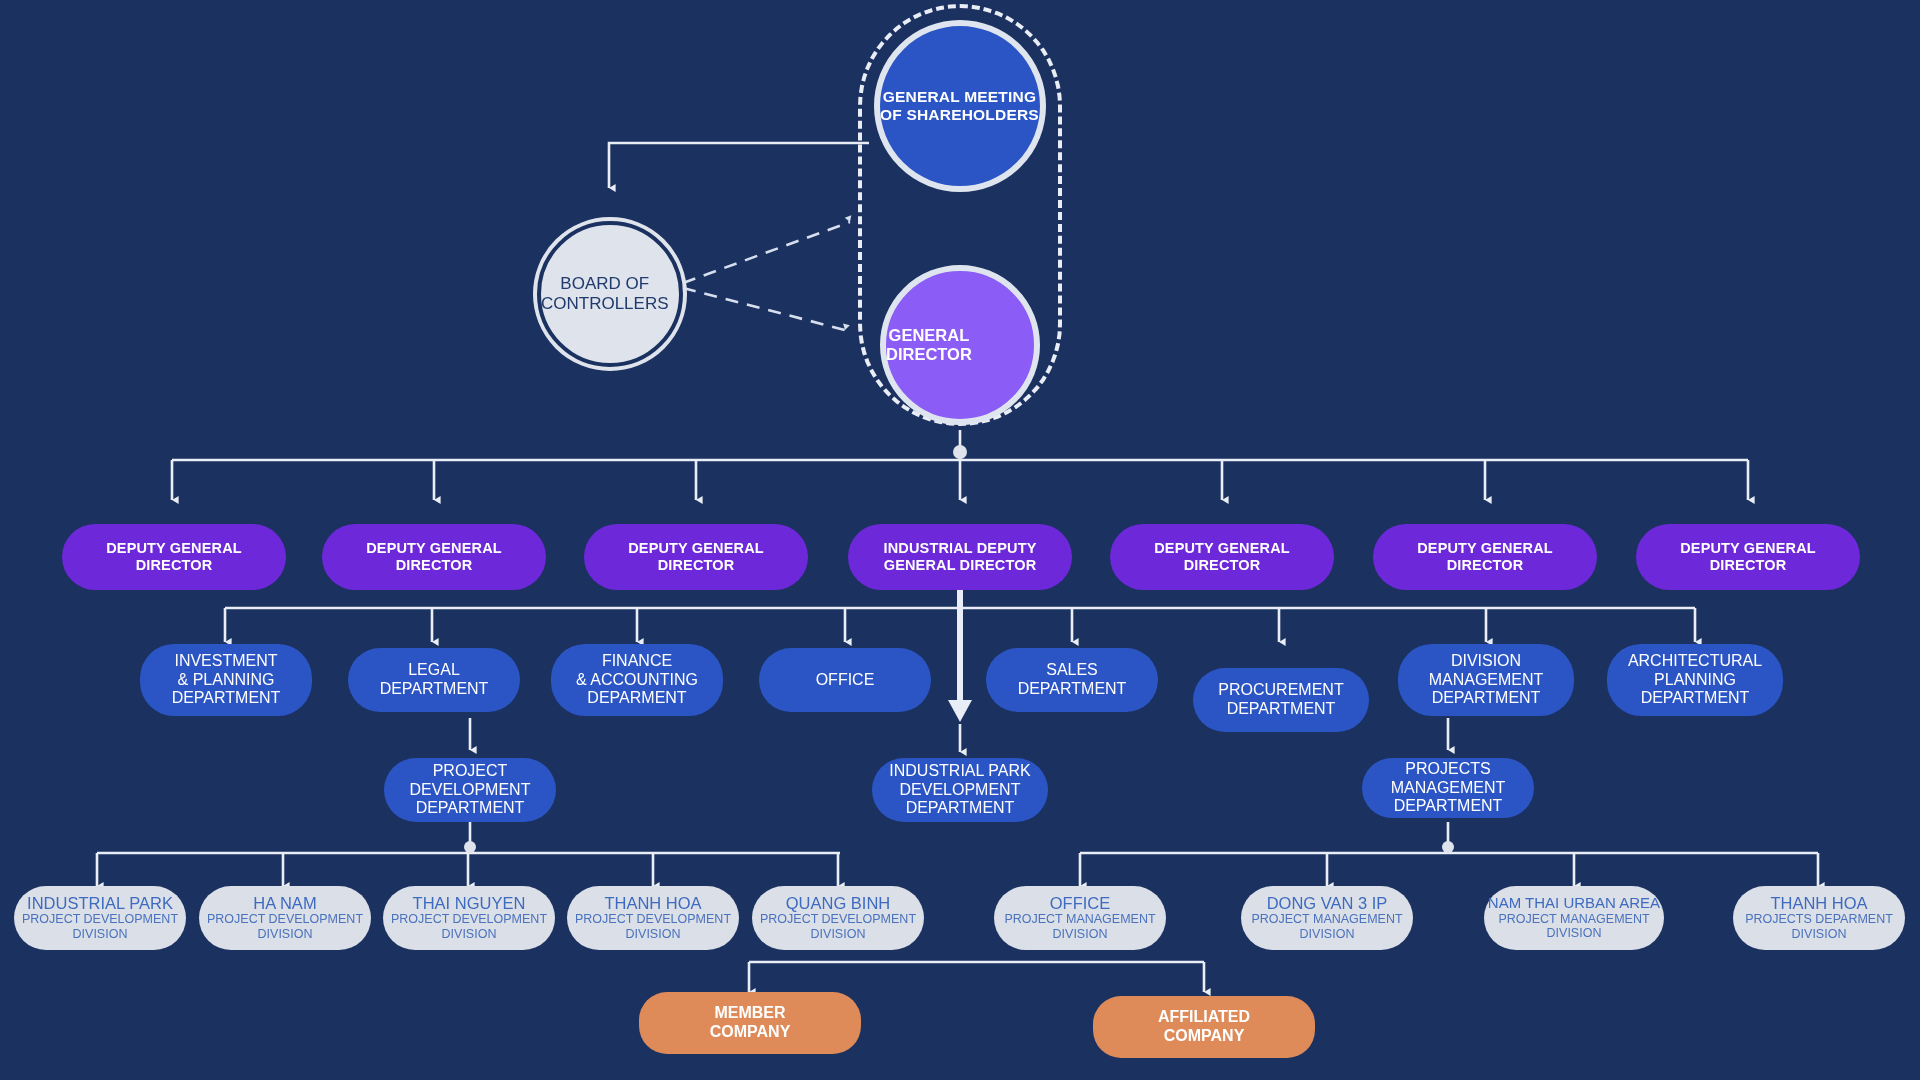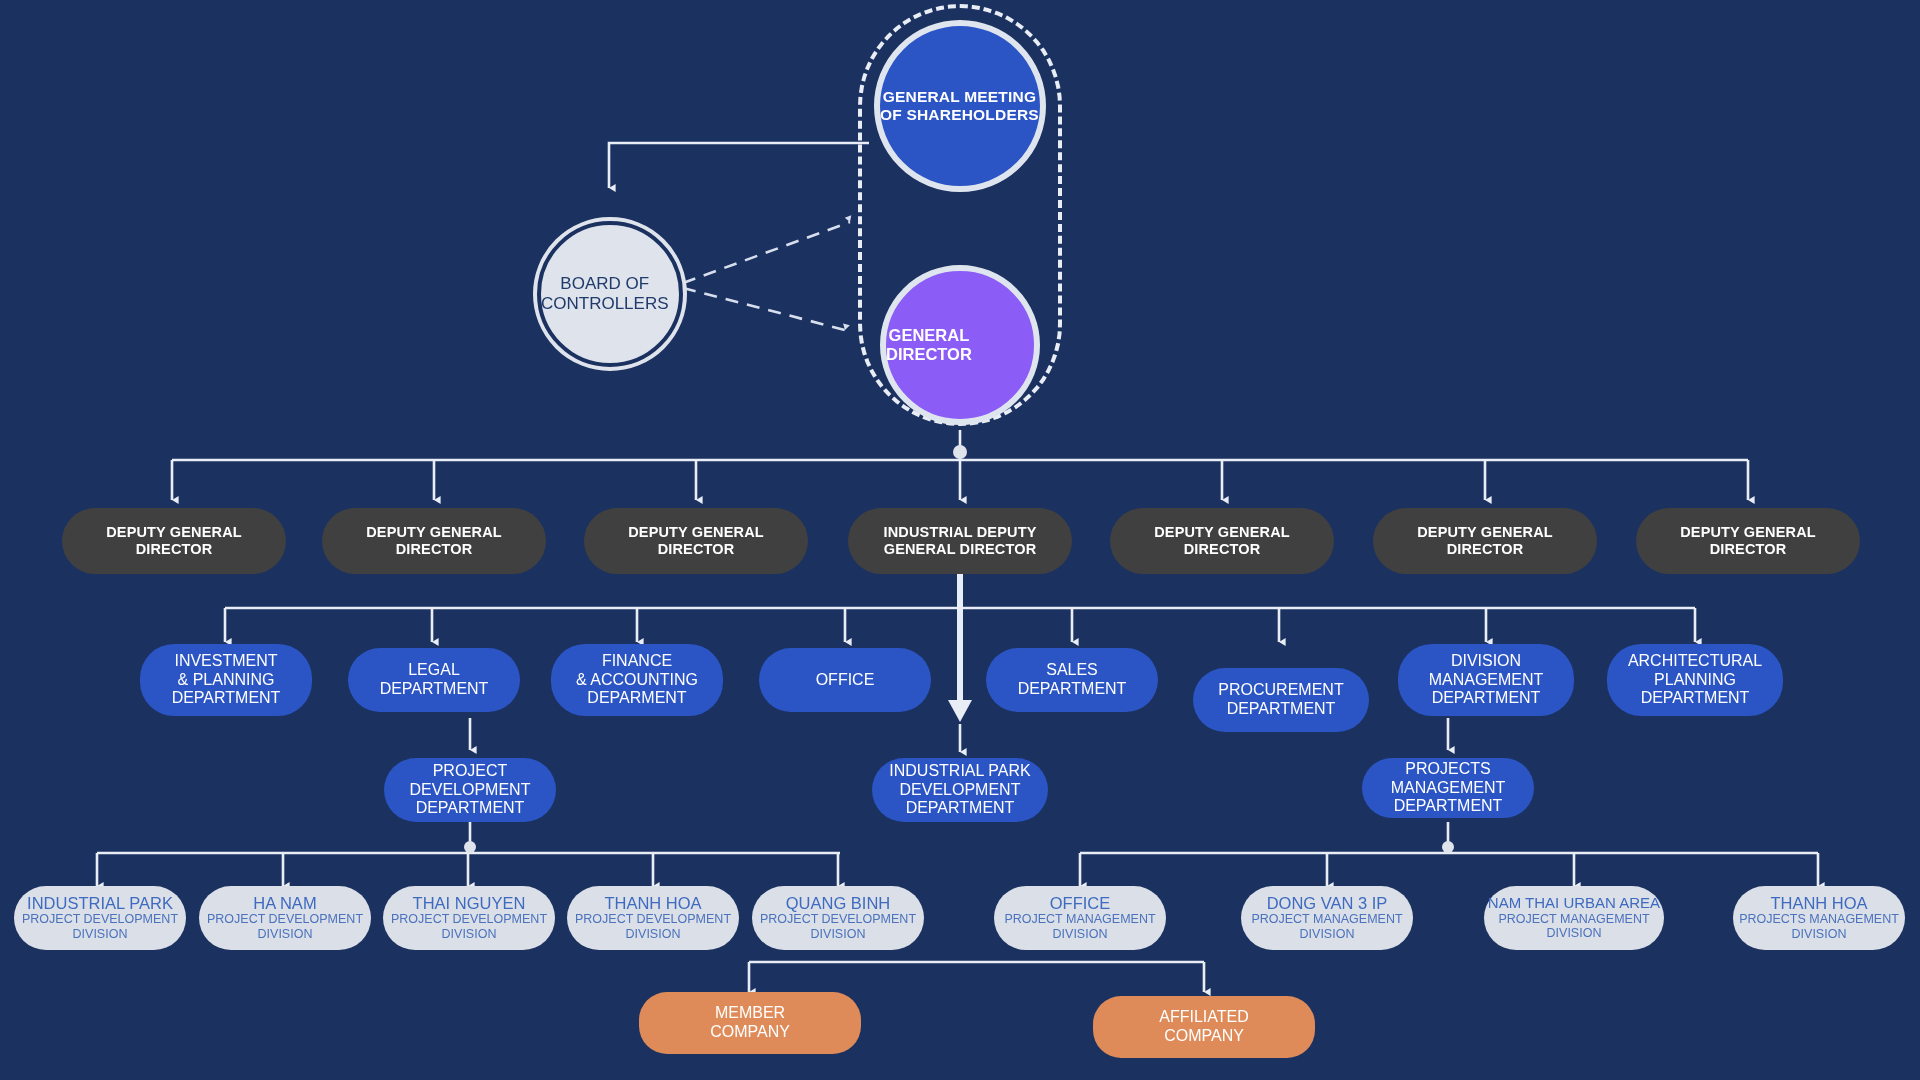--- a/index.html
+++ b/index.html
@@ -89,33 +89,34 @@
     background: #dfe3ec;
     border: 4px solid #1b3160;
     outline: 4px solid #dfe3ec;
     color: #1f3a6b;
     font-size: 17px;
     z-index: 6;
   }
 
   
   .pill-orange {
-    background: #404040;
+    background: #6d28d9;
     border-radius: 40px;
     color: #ffffff;
     font-weight: bold;
     font-size: 14.5px;
     letter-spacing: .15px;
+    margin-top: 16px;
   }
   
   .pill-terracotta {
     background: #df8b59;
     border-radius: 28px;
     color: #ffffff;
-    font-weight: normal;
+    font-weight: bold;
     font-size: 16px;
   }
   
   .pill-blue {
     background: #2b55c4;
     border-radius: 34px;
     color: #ffffff;
     font-weight: normal;
     font-size: 16px;
   }
@@ -369,21 +370,21 @@
     <span class="ln div-sub">PROJECT MANAGEMENT</span>
     <span class="ln div-sub">DIVISION</span>
   </div>
   <div class="node pill-light" style="left:1484px; top:886px; width:180px; height:64px;">
     <span class="ln div-title" style="font-size:15px;">NAM THAI URBAN AREA</span>
     <span class="ln div-sub">PROJECT MANAGEMENT</span>
     <span class="ln div-sub">DIVISION</span>
   </div>
   <div class="node pill-light" style="left:1733px; top:886px; width:172px; height:64px;">
     <span class="ln div-title">THANH HOA</span>
-    <span class="ln div-sub">PROJECTS MANAGEMENT</span>
+    <span class="ln div-sub">PROJECTS DEPARMENT</span>
     <span class="ln div-sub">DIVISION</span>
   </div>
 
   <div class="node pill-terracotta" style="left:639px; top:992px; width:222px; height:62px;">
     <span class="ln">MEMBER</span>
     <span class="ln">COMPANY</span>
   </div>
   <div class="node pill-terracotta" style="left:1093px; top:996px; width:222px; height:62px;">
     <span class="ln">AFFILIATED</span>
     <span class="ln">COMPANY</span>

